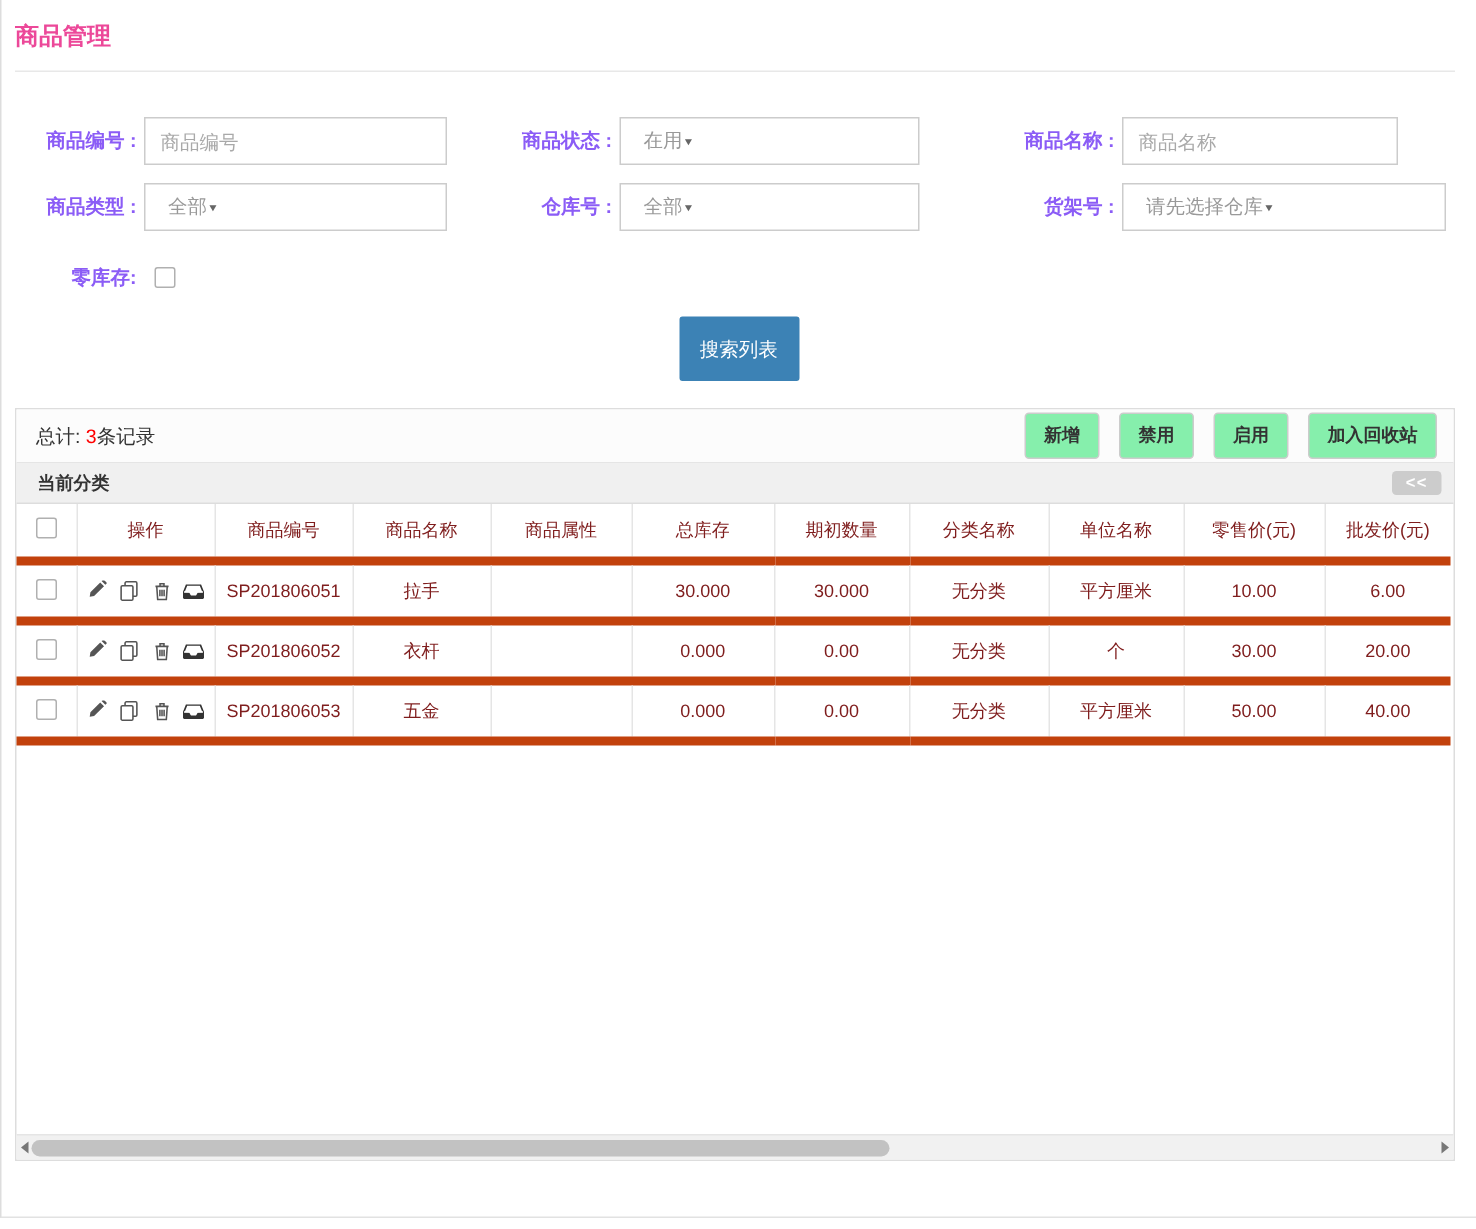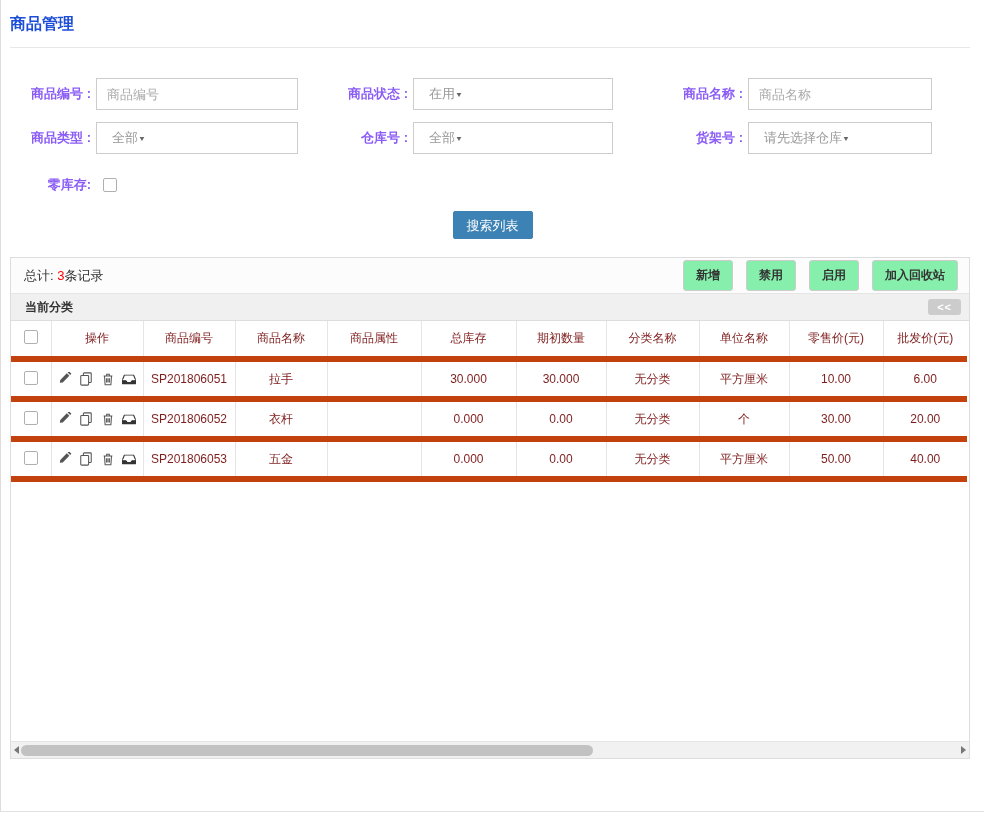--- a/index.html
+++ b/index.html
@@ -3,46 +3,46 @@
 <meta charset="utf-8">
 <style>
   * { box-sizing: border-box; margin: 0; padding: 0; }
   html,body { background:#fff; }
   body {
     font-family: "Liberation Sans", "DejaVu Sans", sans-serif;
     color:#333; width:984px; height:819px; overflow:hidden;
   }
   .page { border-left:1px solid #ddd; border-bottom:1px solid #e2e2e2; height:812px; }
 
-  .page-title { font-size:16px; font-weight:bold; color:#1d4ed8; padding:14px 0 12px 9px; }
+  .page-title { font-size:16px; font-weight:bold; color:#ec4899; padding:14px 0 12px 9px; }
   .title-divider { border-top:1px solid #e8e8e8; margin:0 14px 0 9px; }
 
   
   .filters { padding-left:28px; margin-top:30px; }
   .frow { display:flex; align-items:center; margin-bottom:12px; }
   .fgroup { display:flex; align-items:center; }
   .fgroup label { width:62px; text-align:right; margin-right:5px; font-weight:bold; font-size:13px; color:#8b5cf6; white-space:nowrap; }
   .ctrl { height:32px; border:1px solid #ccc; background:#fff; font-size:13px; }
   input.ctrl { padding:0 10px; color:#333; width:202px; }
   input.ctrl::placeholder { color:#a9a9a9; opacity:1; }
   .select { display:flex; align-items:center; justify-content:flex-start; padding:0 12px 0 15px; cursor:pointer; }
   .select .sel-text { color:#999; }
   .select .caret { font-size:8px; color:#666; transform:scaleY(.85); }
   .g2 { margin-left:48px; }
   .g3 { margin-left:68px; }
   .w200 { width:200px; }
-  .w184 { width:184px; }
+  .w184 { width:216px; }
   .zero-row { margin-top:22px; }
   .checkbox { display:inline-block; width:14px; height:14px; border:1px solid #b0b0b0; border-radius:2px; background:#fff; cursor:pointer; }
   .zero-row .checkbox { margin-left:7px; }
 
   .search-row { text-align:center; margin-top:17px; }
   .btn-search {
     background:var(--accent,#3c82b5); color:#fff; border:1px solid var(--accent,#3c82b5);
-    font-size:13px; padding:5px 13px; height:28px; border-radius:2px; cursor:pointer;
+    font-size:13px; padding:5px 13px; height:43px; border-radius:2px; cursor:pointer;
     font-family:Liberation Sans, sans-serif;
   }
 
   
   .panel { margin:18px 14px 0 9px; border:1px solid #ddd; height:502px; display:flex; flex-direction:column; }
   .toolbar { height:36px; display:flex; align-items:center; justify-content:space-between; padding:0 11px 0 13px; background:#fcfcfc; border-bottom:1px solid #e5e5e5; }
   .total { font-size:13px; color:#333; }
   .total .red { color:var(--red,#f00); }
   .tbtns { display:flex; gap:13px; }
   .tbtn { background:#86efac; border:1px solid #ccc; border-radius:3px; color:#333; font-weight:bold; font-size:12px; padding:6px 12px; cursor:pointer; font-family:inherit; white-space:nowrap; }

